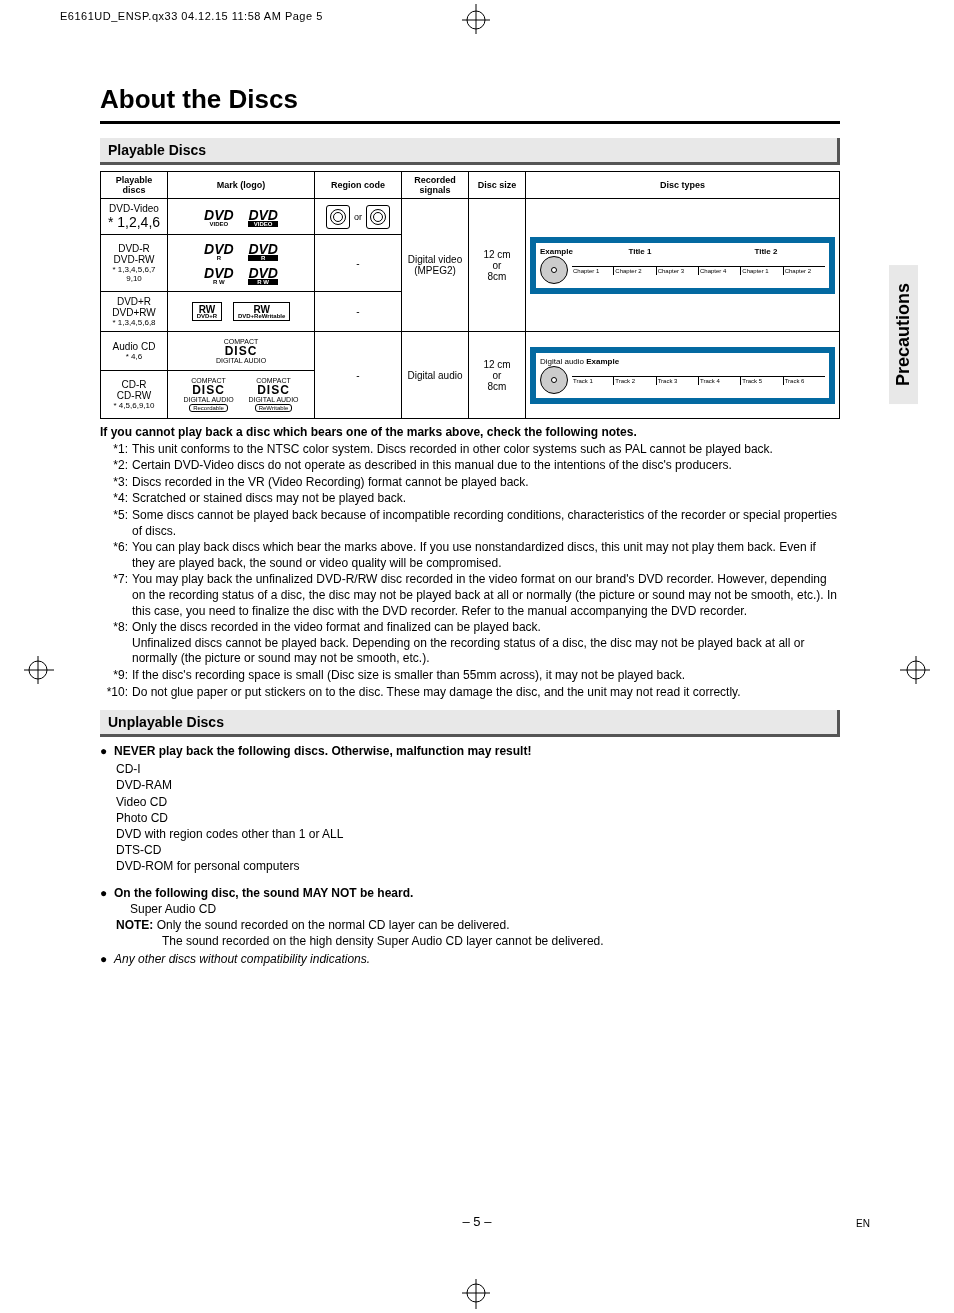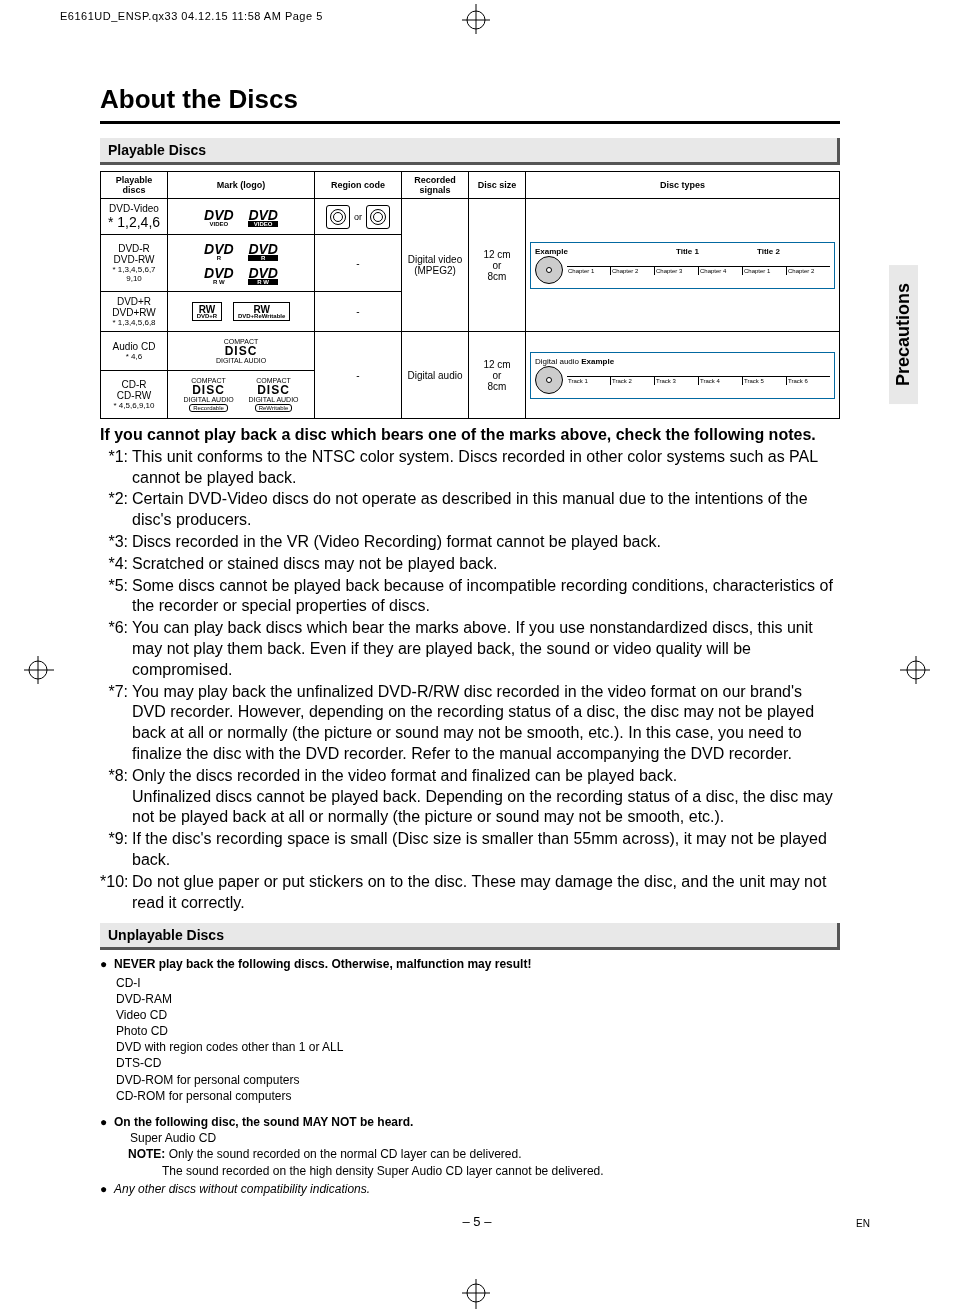--- a/index.html
+++ b/index.html
@@ -15,27 +15,27 @@
   .section-title{background:#e8e8e8;border-right:3px solid #555;border-bottom:3px solid #555;padding:4px 8px;font-weight:bold;font-size:14px;margin-bottom:6px}
   table.discs{border-collapse:collapse;width:100%;font-size:10px}
   table.discs th{border:1px solid #000;padding:3px;font-weight:bold;font-size:9px;text-align:center}
   table.discs td{border:1px solid #000;padding:4px;text-align:center;vertical-align:middle}
   .logo{font-style:italic;font-weight:bold;font-size:14px;display:inline-block;margin:2px 6px}
   .logo-sub{font-size:6px;display:block;font-style:normal;margin-top:-2px}
   .region{display:inline-flex;align-items:center;gap:4px}
   .globe{width:22px;height:22px;border:1px solid #000;border-radius:3px;display:inline-flex;align-items:center;justify-content:center;font-size:8px}
   .circ{width:14px;height:14px;border:1px solid #000;border-radius:50%;display:inline-block;position:relative}
   .circ::after{content:"";position:absolute;inset:2px;border:1px solid #000;border-radius:50%}
-  .example-box{border:1px solid #0369a1;padding:4px;font-size:8px;text-align:left}
+  .example-box{border:6px solid #0369a1;padding:4px;font-size:8px;text-align:left}
   .disc-mini{width:26px;height:26px;border:1px solid #000;border-radius:50%;display:inline-block;position:relative;vertical-align:middle;margin-right:4px;background:#ccc}
   .disc-mini::after{content:"";position:absolute;top:10px;left:10px;width:4px;height:4px;border:1px solid #000;border-radius:50%;background:#fff}
   .chbar{border-top:1px solid #000;margin-top:2px;font-size:6px;display:flex}
   .chbar span{flex:1;border-left:1px solid #000;padding:1px;white-space:nowrap}
   .chbar span:first-child{border-left:none}
-  .notes{margin-top:6px;font-size:16px;line-height:1.3}
+  .notes{margin-top:6px;font-size:12px;line-height:1.3}
   .notes b{font-weight:bold}
   .notes .row{display:flex;margin-top:1px}
   .notes .k{width:28px;text-align:right;padding-right:4px;flex-shrink:0}
   .notes .v{flex:1}
   .unplay{font-size:12px;line-height:1.35}
   .unplay ul{list-style:none;padding:0;margin:2px 0 10px 16px}
   .bullet{display:flex;margin-top:2px}
   .bullet .dot{width:14px}
   .side-tab{position:absolute;right:36px;top:265px;writing-mode:vertical-rl;transform:rotate(180deg);font-size:18px;font-weight:bold;background:#e8e8e8;padding:18px 4px}
   .pgnum{position:absolute;bottom:84px;left:0;width:100%;text-align:center;font-size:13px}
@@ -111,21 +111,21 @@
         </td>
         <td rowspan="3" style="white-space:pre-line">Digital video
 (MPEG2)</td>
         <td rowspan="3" style="white-space:pre-line">12 cm
 or
 8cm</td>
         <td rowspan="3">
           <div class="example-box">
             <div style="display:flex;gap:8px;font-weight:bold;font-size:8px">
                   <span>Example</span>
-                  <span style="flex:1;text-align:right">Title 1</span>
+                  <span style="flex:1;text-align:center">Title 1</span>
                   <span style="flex:1;text-align:center">Title 2</span>
                 </div>
             <div style="display:flex;align-items:center">
               <span class="disc-mini"></span>
               <div style="flex:1">
                 <div class="chbar">
                       <span>Chapter 1</span>
                       <span>Chapter 2</span>
                       <span>Chapter 3</span>
                       <span>Chapter 4</span>
@@ -263,28 +263,27 @@
           <div><b>NEVER play back the following discs. Otherwise, malfunction may result!</b></div>
         </div>
       <ul>
         <li>CD-I</li>
         <li>DVD-RAM</li>
         <li>Video CD</li>
         <li>Photo CD</li>
         <li>DVD with region codes other than 1 or ALL</li>
         <li>DTS-CD</li>
         <li>DVD-ROM for personal computers</li>
-        <li>CD-ROM for personal computers</li>
       </ul>
       <div class="bullet">
           <div class="dot">●</div>
           <div><b>On the following disc, the sound MAY NOT be heard.</b></div>
         </div>
       <div style="margin-left:30px">Super Audio CD</div>
-      <div style="margin-left:28px"><b>NOTE:</b> <span>Only the sound recorded on the normal CD layer can be delivered.</span></div>
+      <div style="margin-left:16px"><b>NOTE:</b> <span>Only the sound recorded on the normal CD layer can be delivered.</span></div>
       <div style="margin-left:62px">The sound recorded on the high density Super Audio CD layer cannot be delivered.</div>
       <div class="bullet">
           <div class="dot">●</div>
           <div><i>Any other discs without compatibility indications.</i></div>
         </div>
     </div>
   </div>
 
   <div class="pgnum">– 5 –</div>
   <div class="lang">EN</div>

